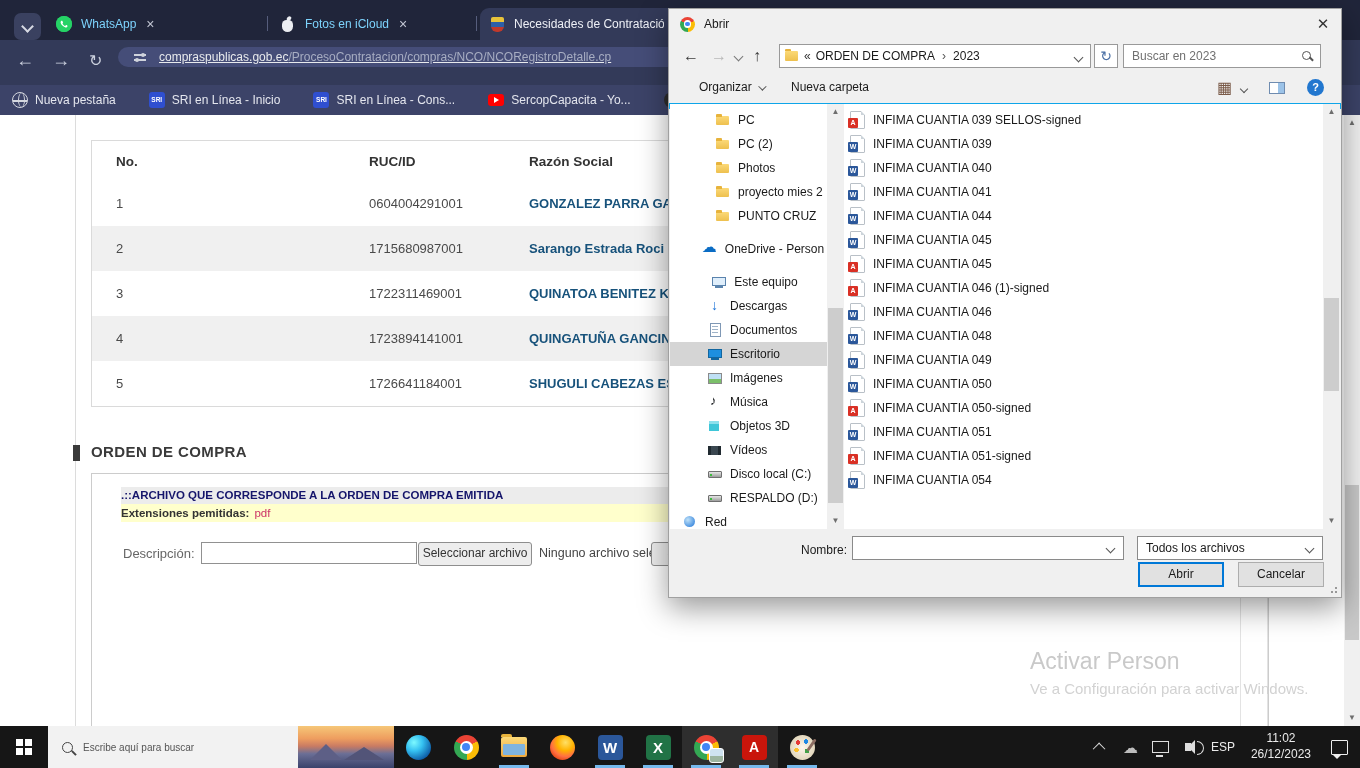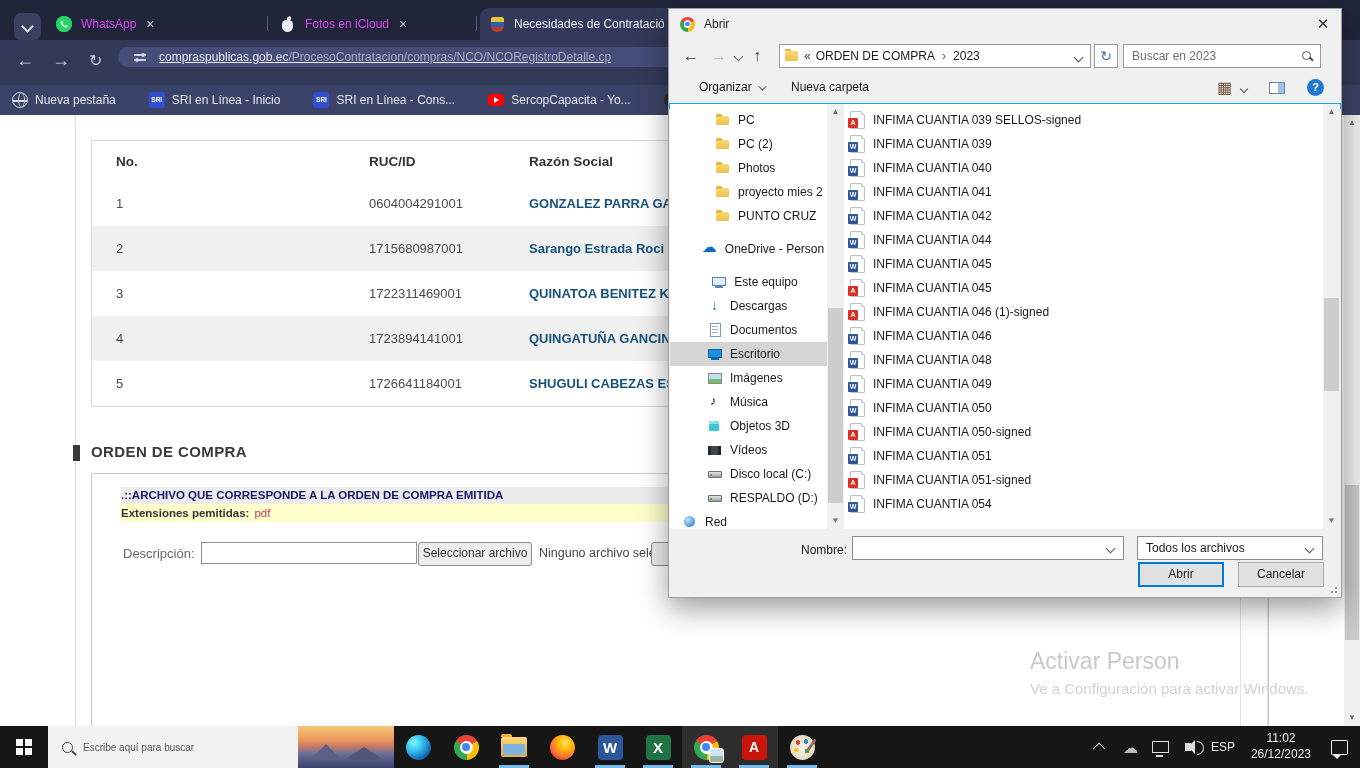--- a/index.html
+++ b/index.html
@@ -4,21 +4,21 @@
 <style>
   html,body{margin:0;padding:0;background:#000;}
   #screen{position:relative;width:1360px;height:768px;background:#fff;overflow:hidden;
           font-family:"Liberation Sans",sans-serif;-webkit-font-smoothing:antialiased;}
   
   .tabbar{position:absolute;left:0;top:0;right:0;height:40px;background:#20253a;}
   .tabsearch{position:absolute;left:14px;top:13px;width:27px;height:27px;border-radius:7px;background:#3a4160;}
   .tabsearch::before{content:"";position:absolute;left:9px;top:9px;width:7px;height:7px;
       border-right:2px solid #d7dae3;border-bottom:2px solid #d7dae3;transform:rotate(45deg);}
   .tab{position:absolute;top:8px;height:32px;display:flex;align-items:center;padding:0 10px;
-       color:#d946ef;font-size:12px;border-radius:9px 9px 0 0;}
+       color:#7dd3fc;font-size:12px;border-radius:9px 9px 0 0;}
   .tab.active{background:#333a59;color:#eef0f6;}
   .tab .ttl{white-space:nowrap;overflow:hidden;max-width:150px;}
   .tclose{margin-left:10px;color:#c3c7d4;font-size:14px;line-height:14px;}
   .tclose::before{content:"×";}
   .tsep{position:absolute;top:16px;width:1px;height:15px;background:#565d7c;}
   .fav{width:16px;height:16px;margin-right:9px;flex:none;position:relative;}
   
   .wa{border-radius:50%;background:#25d366;}
   .apple{width:11px;height:12px;margin:3px 12px 0 1px;background:#ebedf2;border-radius:5px 5px 6px 6px;position:relative;flex:none;}
   .apple::before{content:"";position:absolute;top:-4px;left:5px;width:4px;height:5px;background:#ebedf2;
@@ -519,24 +519,20 @@
             <span class="fic icon-word"></span>
             <span>INFIMA CUANTIA 040</span>
           </div>
 
           <div class="file-row">
             <span class="fic icon-word"></span>
             <span>INFIMA CUANTIA 041</span>
           </div>
 
 
-          <div class="file-row">
-            <span class="fic icon-word"></span>
-            <span>INFIMA CUANTIA 042</span>
-          </div>
 
           <div class="file-row">
             <span class="fic icon-word"></span>
             <span>INFIMA CUANTIA 044</span>
           </div>
 
           <div class="file-row">
             <span class="fic icon-word"></span>
             <span>INFIMA CUANTIA 045</span>
           </div>

